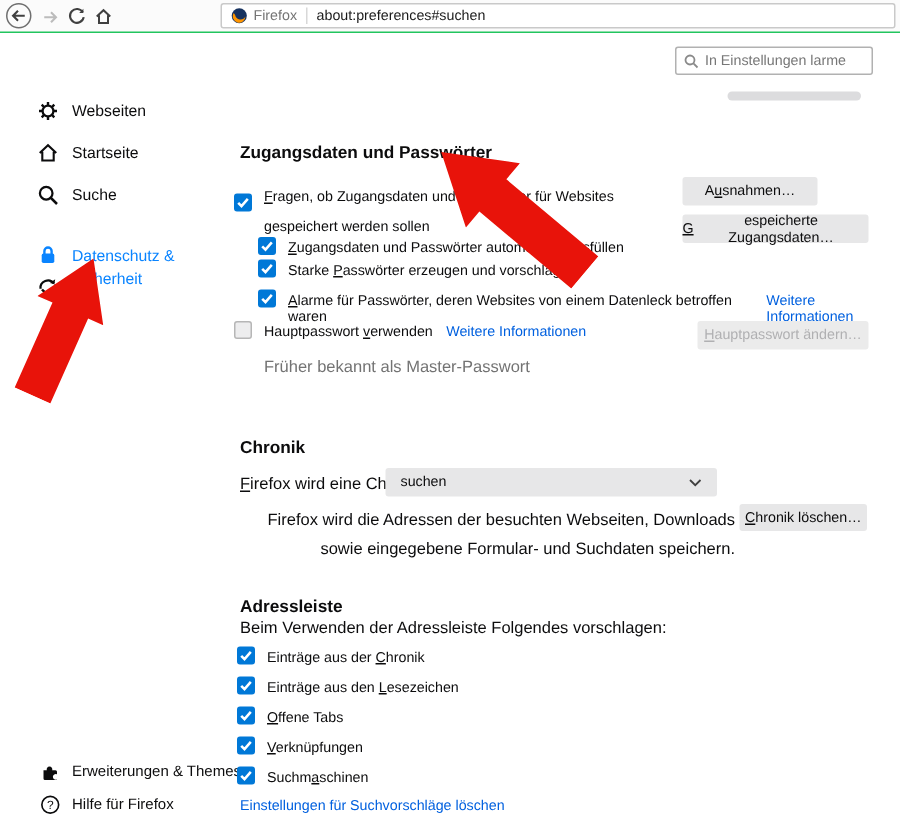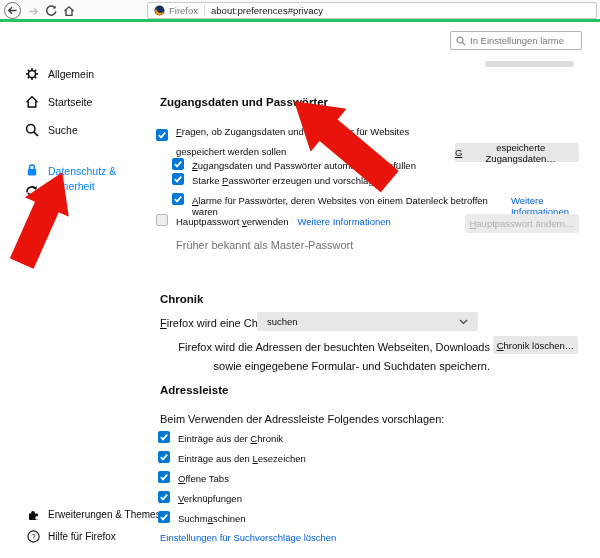--- a/index.html
+++ b/index.html
@@ -1,19 +1,19 @@
 <!DOCTYPE html>
 <html><head>
 <meta charset="utf-8">
 <style>
   html,body{margin:0;padding:0;background:#fff;}
   #screen{position:relative;width:600px;height:558px;background:#ffffff;overflow:hidden;
           font-family:"Liberation Sans","DejaVu Sans",sans-serif;color:#0c0c0d;}
   
-  #toolbar{position:absolute;left:0;top:0;width:600px;height:22px;background:#fbfbfb;border-bottom:3px solid #22c55e;box-sizing:border-box;}
+  #toolbar{position:absolute;left:0;top:0;width:600px;height:22px;background:#fbfbfb;border-bottom:1px solid #22c55e;box-sizing:border-box;}
   .tbtn{position:absolute;display:flex;align-items:center;justify-content:center;}
   #nav-back{left:4px;top:2px;width:17px;height:17px;border:1px solid #6f6f6f;border-radius:50%;box-sizing:border-box;}
   #nav-fwd{left:27px;top:5px;width:12px;height:12px;}
   #nav-reload{left:44px;top:4px;width:14px;height:14px;}
   #nav-home{left:62px;top:4px;width:14px;height:14px;}
   #urlbar{position:absolute;left:147px;top:2px;width:450px;height:17px;background:#fff;border:1px solid #c9c9c9;border-radius:2px;box-sizing:border-box;display:flex;align-items:center;font-size:9.5px;}
   #fx-logo{margin-left:6px;width:11px;height:11px;flex:0 0 auto;}
   #fx-label{color:#757575;margin-left:4px;}
   #url-sep{width:1px;height:11px;background:#d8d8d8;margin:0 6px;}
   #url-text{color:#1a1a1a;}
@@ -73,42 +73,42 @@
           <path d="M1.5 6 L6 1.8 L10.5 6 M3 5.2 V10.3 H9 V5.2" stroke="#404040" stroke-width="1.3" fill="none"></path>
         </svg>
     </div>
     <div id="urlbar">
       <svg id="fx-logo" viewBox="0 0 12 12">
         <circle cx="6" cy="6" r="5.5" fill="#17325f"></circle>
         <path d="M2 4 A4.6 4.6 0 1 0 10.5 6.5 A4 4 0 0 1 3 5.5 Z" fill="#ff9500"></path>
       </svg>
       <span id="fx-label">Firefox</span>
       <span id="url-sep"></span>
-      <span id="url-text">about:preferences#privacy</span>
+      <span id="url-text">about:preferences#suchen</span>
     </div>
   </div>
 
   <div id="search-box">
     <svg width="10" height="10" viewBox="0 0 10 10">
         <circle cx="4" cy="4" r="3" stroke="#8a8a8a" stroke-width="1.2" fill="none"></circle>
         <path d="M6.3 6.3 L9 9" stroke="#8a8a8a" stroke-width="1.2"></path>
       </svg>
     <span id="search-placeholder">In Einstellungen larme</span>
   </div>
   <div id="gray-bar"></div>
 
   <div class="si" style="top:67px">
     <svg width="14" height="14" viewBox="0 0 14 14">
       <g stroke="#0c0c0d" stroke-width="1.6">
           <path d="M7 1v2.2M7 10.8V13M1 7h2.2M10.8 7H13M2.8 2.8l1.6 1.6M9.6 9.6l1.6 1.6M11.2 2.8L9.6 4.4M4.4 9.6l-1.6 1.6"></path>
         </g>
       <circle cx="7" cy="7" r="3.6" fill="none" stroke="#0c0c0d" stroke-width="1.5"></circle>
       <circle cx="7" cy="7" r="1.4" fill="#fff"></circle>
     </svg>
-    <span class="silbl">Allgemein</span>
+    <span class="silbl">Webseiten</span>
   </div>
   <div class="si" style="top:95px">
     <svg width="14" height="14" viewBox="0 0 14 14">
         <path d="M1.5 7 L7 1.8 L12.5 7 M3.2 6.2 V12 H10.8 V6.2" stroke="#0c0c0d" stroke-width="1.4" fill="none"></path>
       </svg>
     <span class="silbl">Startseite</span>
   </div>
   <div class="si" style="top:123px">
     <svg width="14" height="14" viewBox="0 0 14 14">
         <circle cx="5.8" cy="5.8" r="4.2" stroke="#0c0c0d" stroke-width="1.5" fill="none"></circle>
@@ -147,20 +147,21 @@
 
   <div class="h-section" style="left:160px;top:96px">Zugangsdaten und Passwörter</div>
 
   <span class="cb" style="left:156px;top:129px" data-checked="true">
       <svg width="10" height="10" viewBox="0 0 10 10">
         <path d="M1.8 5.2 L4 7.4 L8.2 2.6" stroke="#fff" stroke-width="1.7" fill="none"></path>
       </svg>
     </span>
   <label class="lbl" style="left:176px;top:122px;width:276px;line-height:19.5px"><u>F</u>ragen, ob Zugangsdaten und Passwörter für Websites gespeichert werden sollen</label>
 
+  <button class="btn" style="left:455px;top:118px;width:90px;height:19px">A<u>u</u>snahmen…</button>
   <button class="btn" style="left:455px;top:143px;width:124px;height:19px"><u>G</u>espeicherte Zugangsdaten…</button>
 
   <span class="cb" style="left:172px;top:158px" data-checked="true">
       <svg width="10" height="10" viewBox="0 0 10 10">
         <path d="M1.8 5.2 L4 7.4 L8.2 2.6" stroke="#fff" stroke-width="1.7" fill="none"></path>
       </svg>
     </span>
   <label class="lbl" style="left:192px;top:160px"><u>Z</u>ugangsdaten und Passwörter automatisch ausfüllen</label>
 
   <span class="cb" style="left:172px;top:173px" data-checked="true">
@@ -193,21 +194,21 @@
   <div class="txt" style="left:160px;top:317px"><u>F</u>irefox wird eine Chronik</div>
   <div id="history-select">
     <span>suchen</span>
     <svg class="chev" width="9" height="6" viewBox="0 0 9 6">
         <path d="M1 1 L4.5 4.5 L8 1" stroke="#404040" stroke-width="1.2" fill="none"></path>
       </svg>
   </div>
   <div class="txt" style="left:160px;top:338px;width:330px;line-height:18.5px">Firefox wird die Adressen der besuchten Webseiten, Downloads sowie eingegebene Formular- und Suchdaten speichern.</div>
   <button class="btn" style="left:493px;top:336px;width:85px;height:18px"><u>C</u>hronik löschen…</button>
 
-  <div class="h-section" style="left:160px;top:384px">Adressleiste</div>
+  <div class="h-section" style="left:160px;top:399px">Adressleiste</div>
   <div class="txt" style="left:160px;top:413px">Beim Verwenden der Adressleiste Folgendes vorschlagen:</div>
 
   <span class="cb" style="left:158px;top:431px" data-checked="true">
       <svg width="10" height="10" viewBox="0 0 10 10">
         <path d="M1.8 5.2 L4 7.4 L8.2 2.6" stroke="#fff" stroke-width="1.7" fill="none"></path>
       </svg>
     </span>
   <label class="lbl" style="left:178px;top:433px">Einträge aus der <u>C</u>hronik</label>
 
   <span class="cb" style="left:158px;top:451px" data-checked="true">

